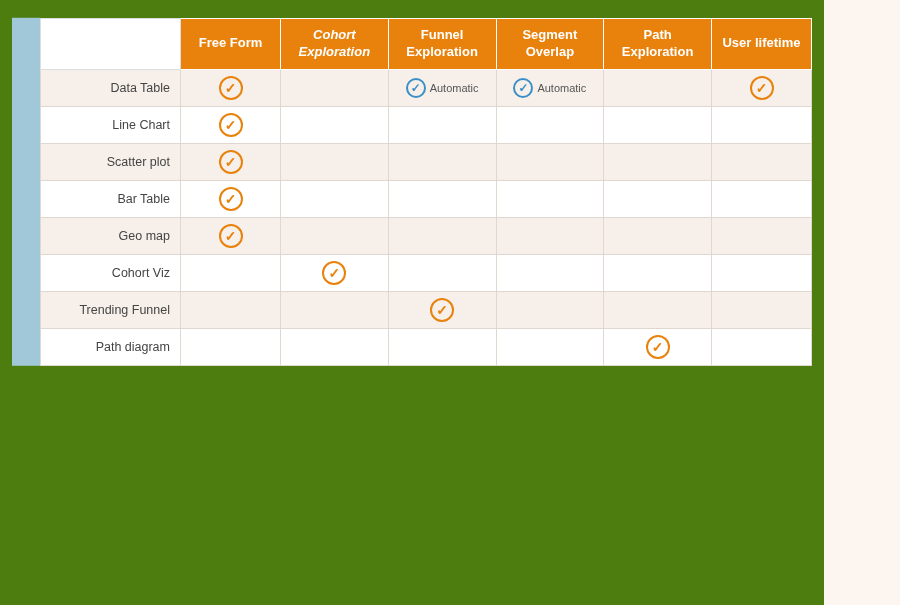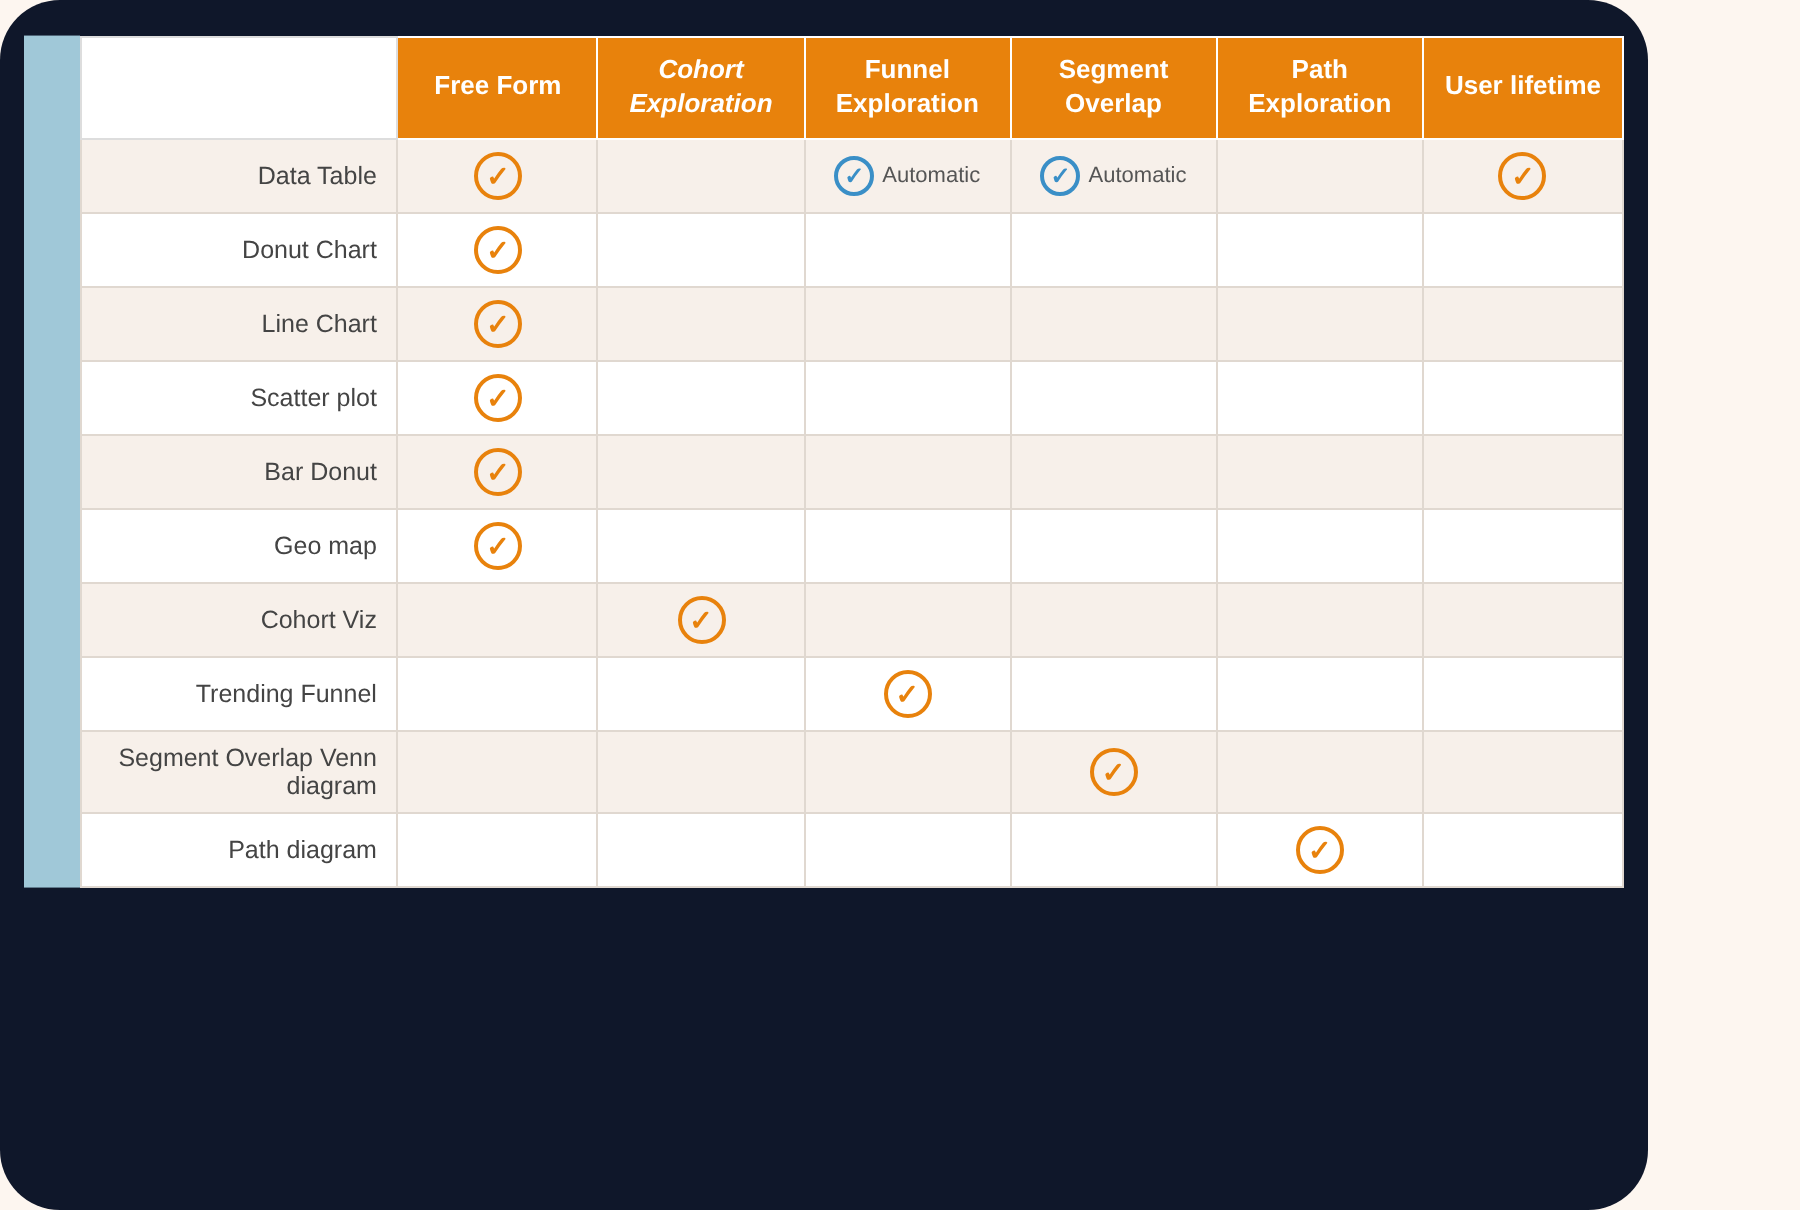--- a/index.html
+++ b/index.html
@@ -5,25 +5,24 @@
     * { box-sizing: border-box; margin: 0; padding: 0; }
     body {
       font-family: Arial, sans-serif;
       background: #fdf6f0;
       width: 900px;
       height: 605px;
       overflow: hidden;
     }
 
     .outer-wrapper {
-      background: #0f172a;
+      background: #4d7c0f;
       padding: 10px 12px;
       width: 824px;
       height: 605px;
-      border-radius: 30px;
     }
 
     .page-title {
       text-align: center;
       font-size: 15px;
       color: #555;
       margin-bottom: 8px;
       font-weight: normal;
     }
 
@@ -159,48 +158,39 @@
                 <span>Automatic</span>
               </span></td>
             <td><span class="check-auto">
                 <span class="check-icon blue">✓</span>
                 <span>Automatic</span>
               </span></td>
             <td></td>
             <td><span class="check-icon">✓</span></td>
           </tr>
           <tr>
-            <td class="row-label">Donut Chart</td>
-            <td><span class="check-icon">✓</span></td>
-            <td></td>
-            <td></td>
-            <td></td>
-            <td></td>
-            <td></td>
-          </tr>
-          <tr>
             <td class="row-label">Line Chart</td>
             <td><span class="check-icon">✓</span></td>
             <td></td>
             <td></td>
             <td></td>
             <td></td>
             <td></td>
           </tr>
           <tr>
             <td class="row-label">Scatter plot</td>
             <td><span class="check-icon">✓</span></td>
             <td></td>
             <td></td>
             <td></td>
             <td></td>
             <td></td>
           </tr>
           <tr>
-            <td class="row-label">Bar Donut</td>
+            <td class="row-label">Bar Table</td>
             <td><span class="check-icon">✓</span></td>
             <td></td>
             <td></td>
             <td></td>
             <td></td>
             <td></td>
           </tr>
           <tr>
             <td class="row-label">Geo map</td>
             <td><span class="check-icon">✓</span></td>
@@ -218,29 +208,20 @@
             <td></td>
             <td></td>
             <td></td>
           </tr>
           <tr>
             <td class="row-label">Trending Funnel</td>
             <td></td>
             <td></td>
             <td><span class="check-icon">✓</span></td>
             <td></td>
-            <td></td>
-            <td></td>
-          </tr>
-          <tr>
-            <td class="row-label">Segment Overlap Venn diagram</td>
-            <td></td>
-            <td></td>
-            <td></td>
-            <td><span class="check-icon">✓</span></td>
             <td></td>
             <td></td>
           </tr>
           <tr>
             <td class="row-label">Path diagram</td>
             <td></td>
             <td></td>
             <td></td>
             <td></td>
             <td><span class="check-icon">✓</span></td>

